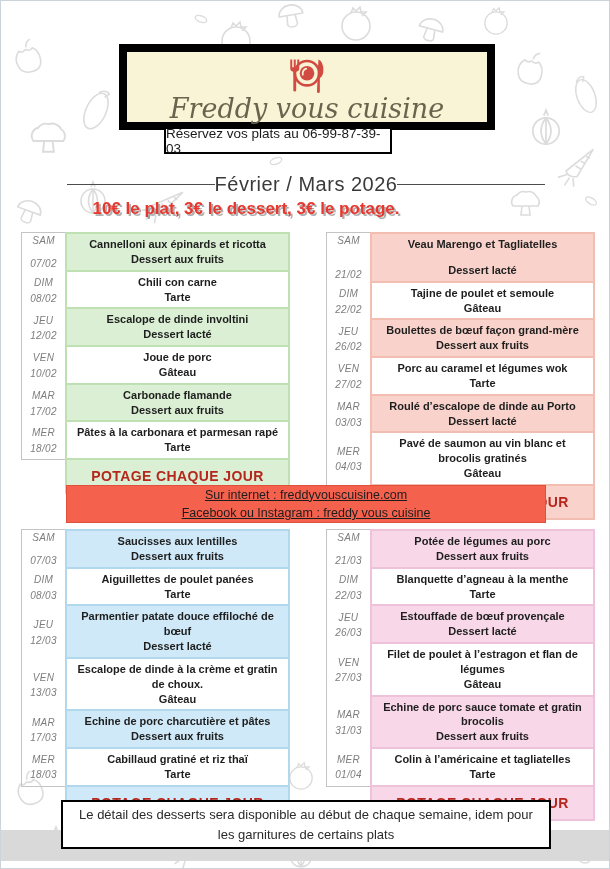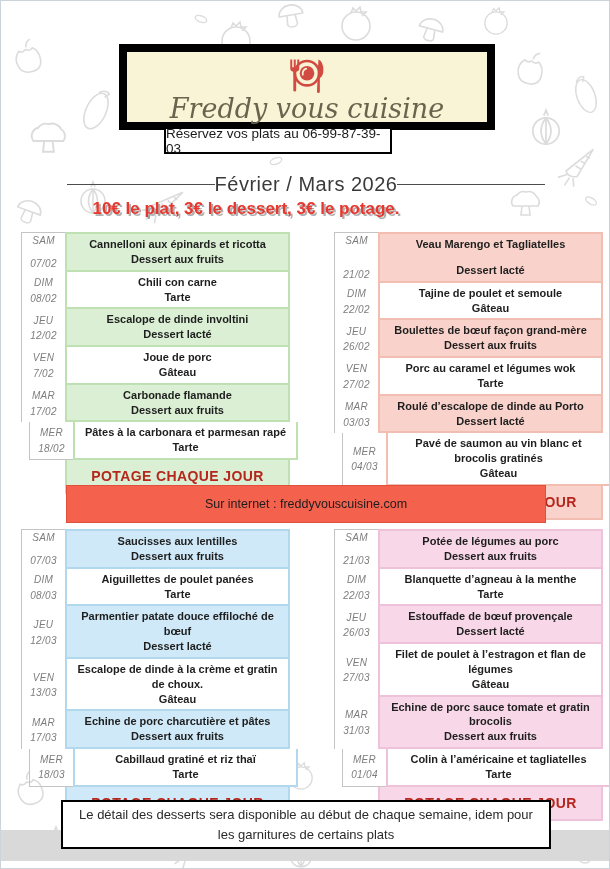--- a/index.html
+++ b/index.html
@@ -31,35 +31,35 @@
   .menus.bot{top:528px;}
   .block{display:flex;flex-direction:column;}
   .block0{--fill:#daefd3;--edge:#bfe0b2;}
   .block1{--fill:#f9d3cb;--edge:#f2beb2;}
   .block2{--fill:#cfe9f8;--edge:#b2d8ee;}
   .block3{--fill:#f8d8e8;--edge:#eec2da;}
   .row{display:flex;align-items:stretch;}
   .date-cell{width:44px;box-sizing:border-box;display:flex;flex-direction:column;align-items:center;justify-content:center;
     border-left:1px solid #c4c4c4;font-style:italic;color:#7d7d7d;font-size:10px;line-height:1.55;letter-spacing:0.3px;}
   .row:first-child .date-cell{border-top:1px solid #c4c4c4;justify-content:space-between;}
-  .row.last-dated .date-cell{border-bottom:1px solid #c4c4c4;margin-left:8px;}
+  .row.last-dated .date-cell{border-bottom:1px solid #c4c4c4;}
   .potage-row .date-cell{border:none;}
   .dish-cell{width:225px;box-sizing:border-box;min-height:35px;display:flex;flex-direction:column;justify-content:center;
     text-align:center;padding:3px 7px;border-left:2px solid var(--edge);border-right:2px solid var(--edge);
     border-bottom:2px solid var(--edge);background:#fff;}
   .row:first-child .dish-cell{border-top:2px solid var(--edge);}
   .row:nth-child(odd) .dish-cell{background:var(--fill);}
   .dish,.dessert{font-size:11px;font-weight:bold;color:#1e1e1e;line-height:1.35;}
   .dessert.gap{margin-top:11px;}
   .dish-cell.potage{min-height:34px;justify-content:center;font-size:14px;font-weight:bold;color:#b5271d;letter-spacing:0.4px;}
 
   
   .web-banner{position:absolute;left:65px;top:484px;width:480px;height:38px;box-sizing:border-box;background:#f4614d;
     border:1px solid #e04f3b;display:flex;flex-direction:column;align-items:center;justify-content:center;z-index:2;
-    font-size:12.5px;color:#1c1c1c;line-height:1.45;}
+    font-size:12.5px;color:#1c1c1c;line-height:1.45;text-decoration:underline;}
 
   
   .note-box{position:absolute;left:60px;top:799px;width:490px;box-sizing:border-box;background:#fff;border:2px solid #000;
     z-index:3;padding:3px 10px;text-align:center;font-size:13px;color:#2a2a2a;line-height:1.5;}
 </style>
 </head>
 <body>
 
 <div class="page">
 
@@ -190,21 +190,21 @@
             <div>12/02</div>
           </div>
         <div class="dish-cell">
             <div class="dish">Escalope de dinde involtini</div>
             <div class="dessert">Dessert lacté</div>
           </div>
       </div>
       <div class="row">
         <div class="date-cell">
             <div>VEN</div>
-            <div>7/02</div>
+            <div>10/02</div>
           </div>
         <div class="dish-cell">
             <div class="dish">Joue de porc</div>
             <div class="dessert">Gâteau</div>
           </div>
       </div>
       <div class="row">
         <div class="date-cell">
             <div>MAR</div>
             <div>17/02</div>
@@ -293,20 +293,21 @@
       </div>
       <div class="row potage-row">
         <div class="date-cell"></div>
         <div class="dish-cell potage">POTAGE CHAQUE JOUR</div>
       </div>
     </div>
   </div>
 
   <div class="web-banner">
     <div>Sur internet : freddyvouscuisine.com</div>
+    <div>Facebook ou Instagram : freddy vous cuisine</div>
   </div>
 
   <div class="menus bot">
 
     <div class="block block2">
       <div class="row">
         <div class="date-cell">
             <div>SAM</div>
             <div>07/03</div>
           </div>

